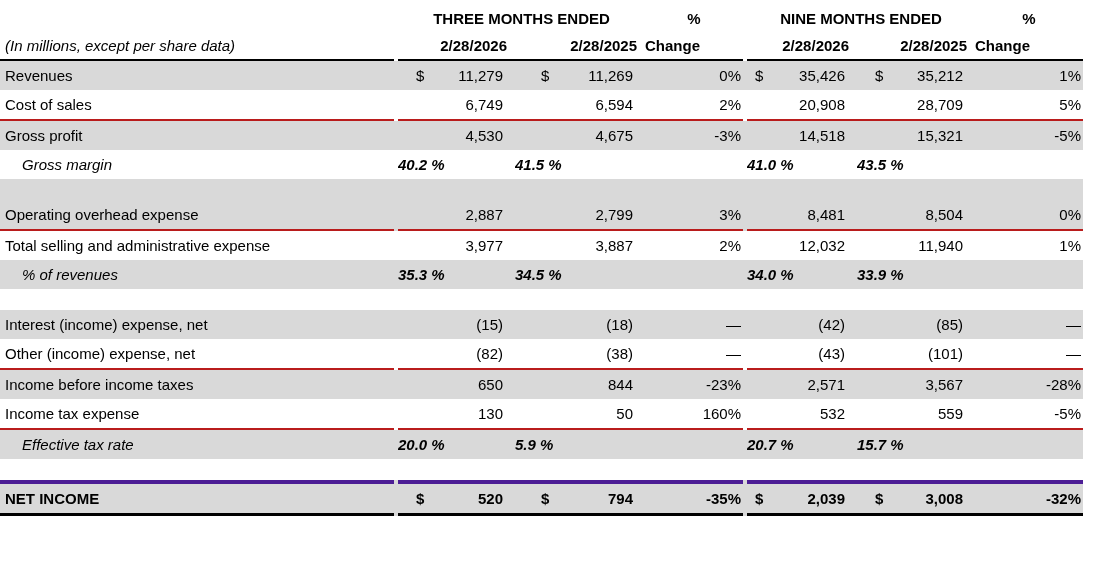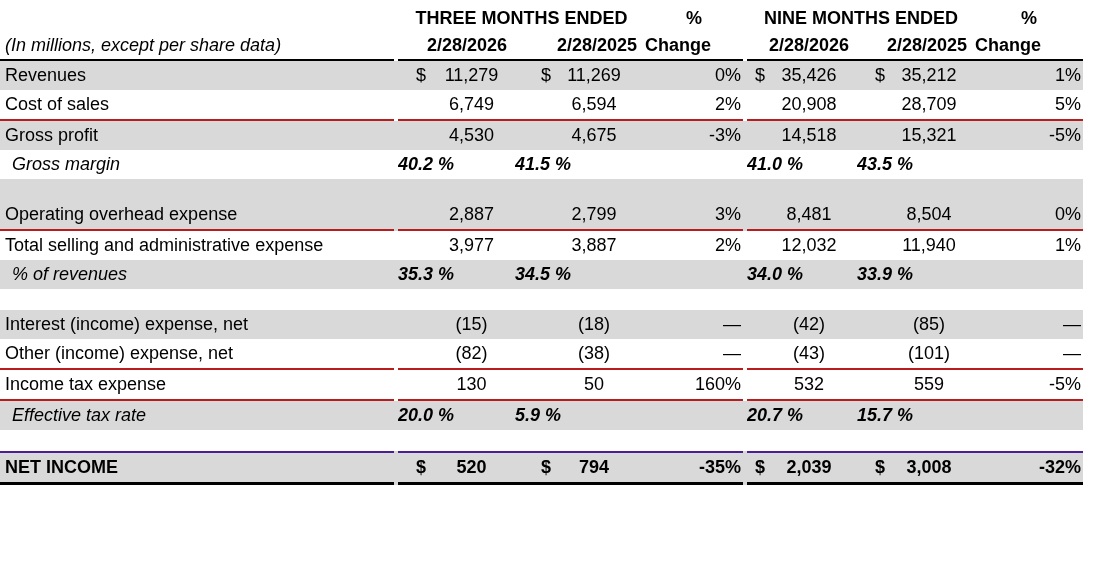--- a/index.html
+++ b/index.html
@@ -11,60 +11,60 @@
     overflow: hidden;
     font-family: "Liberation Sans", sans-serif;
     color: #000000;
   }
   .sheet { padding-top: 6px; }
   table {
     border-collapse: separate;
     border-spacing: 0;
     table-layout: fixed;
     width: 1083px;
-    font-size: 18px;
+    font-size: 15px;
   }
   td {
     vertical-align: middle;
     white-space: nowrap;
     overflow: hidden;
     padding: 0;
   }
   thead tr.h1 > td { height: 25px; }
   thead tr.h2 > td { height: 28px; margin-left: 44px; }
   tr.r-normal > td { height: 29px; }
   tr.r-blank  > td { height: 21px; }
 
   tr.shaded > td { background: #d9d9d9; }
 
   .c-label { text-align: left; padding-left: 5px; }
   tr.italic > td { font-style: italic; }
-  tr.italic .c-label { padding-left: 12px; }
+  tr.italic .c-label { padding-left: 22px; }
   tr.bold > td { font-weight: 700; }
 
   .c-dollar { text-align: left; }
   .d1 { padding-left: 18px; }
   .d2 { padding-left: 26px; }
   .d3 { padding-left: 8px; }
   .d4 { padding-left: 18px; }
 
-  .c-val { text-align: center; padding-right: 12px; }
+  .c-val { text-align: right; padding-right: 12px; }
   .c-pct { text-align: left; padding-right: 1px; font-weight: bold; }
   .c-chg { text-align: right; padding-right: 2px; }
 
   .h-group  { text-align: center; font-weight: 700; }
   .h-pct    { text-align: center; font-weight: 700; }
   .h-date   { text-align: right;  font-weight: 700; padding-right: 8px; }
   .h-change {  font-weight: 700; padding-right: 2px; }
   .caption  { font-style: italic; }
 
   tr.hdr-underline > td:not(.gap) { border-bottom: 2px solid #000000; }
   tr.bb-thin  > td:not(.gap) { border-bottom: 2px solid #b91c1c; }
   tr.bb-thick > td:not(.gap) { border-bottom: 3px solid #000000; }
-  tr.bt       > td:not(.gap) { border-top: 2px solid #4c1d95; }
+  tr.bt       > td:not(.gap) { border-top: 4px solid #4c1d95; }
 </style>
 </head>
 <body>
 
 <div class="sheet">
   <table>
     <colgroup>
       <col style="width:394px">
         <col style="width:4px">
       <col style="width:42px">
@@ -236,20 +236,35 @@
           <td class="c-dollar d2"></td>
           <td class="c-val">(38)</td>
           <td class="c-chg">—</td>
           <td class="gap"></td>
           <td class="c-dollar d3"></td>
           <td class="c-val">(43)</td>
           <td class="c-dollar d4"></td>
           <td class="c-val">(101)</td>
           <td class="c-chg">—</td>
         </tr>
+        <tr class="r-normal shaded">
+          <td class="c-label">Income before income taxes</td>
+          <td class="gap"></td>
+          <td class="c-dollar d1"></td>
+          <td class="c-val">650</td>
+          <td class="c-dollar d2"></td>
+          <td class="c-val">844</td>
+          <td class="c-chg">-23%</td>
+          <td class="gap"></td>
+          <td class="c-dollar d3"></td>
+          <td class="c-val">2,571</td>
+          <td class="c-dollar d4"></td>
+          <td class="c-val">3,567</td>
+          <td class="c-chg">-28%</td>
+        </tr>
         <tr class="r-normal bb-thin">
           <td class="c-label">Income tax expense</td>
           <td class="gap"></td>
           <td class="c-dollar d1"></td>
           <td class="c-val">130</td>
           <td class="c-dollar d2"></td>
           <td class="c-val">50</td>
           <td class="c-chg">160%</td>
           <td class="gap"></td>
           <td class="c-dollar d3"></td>

